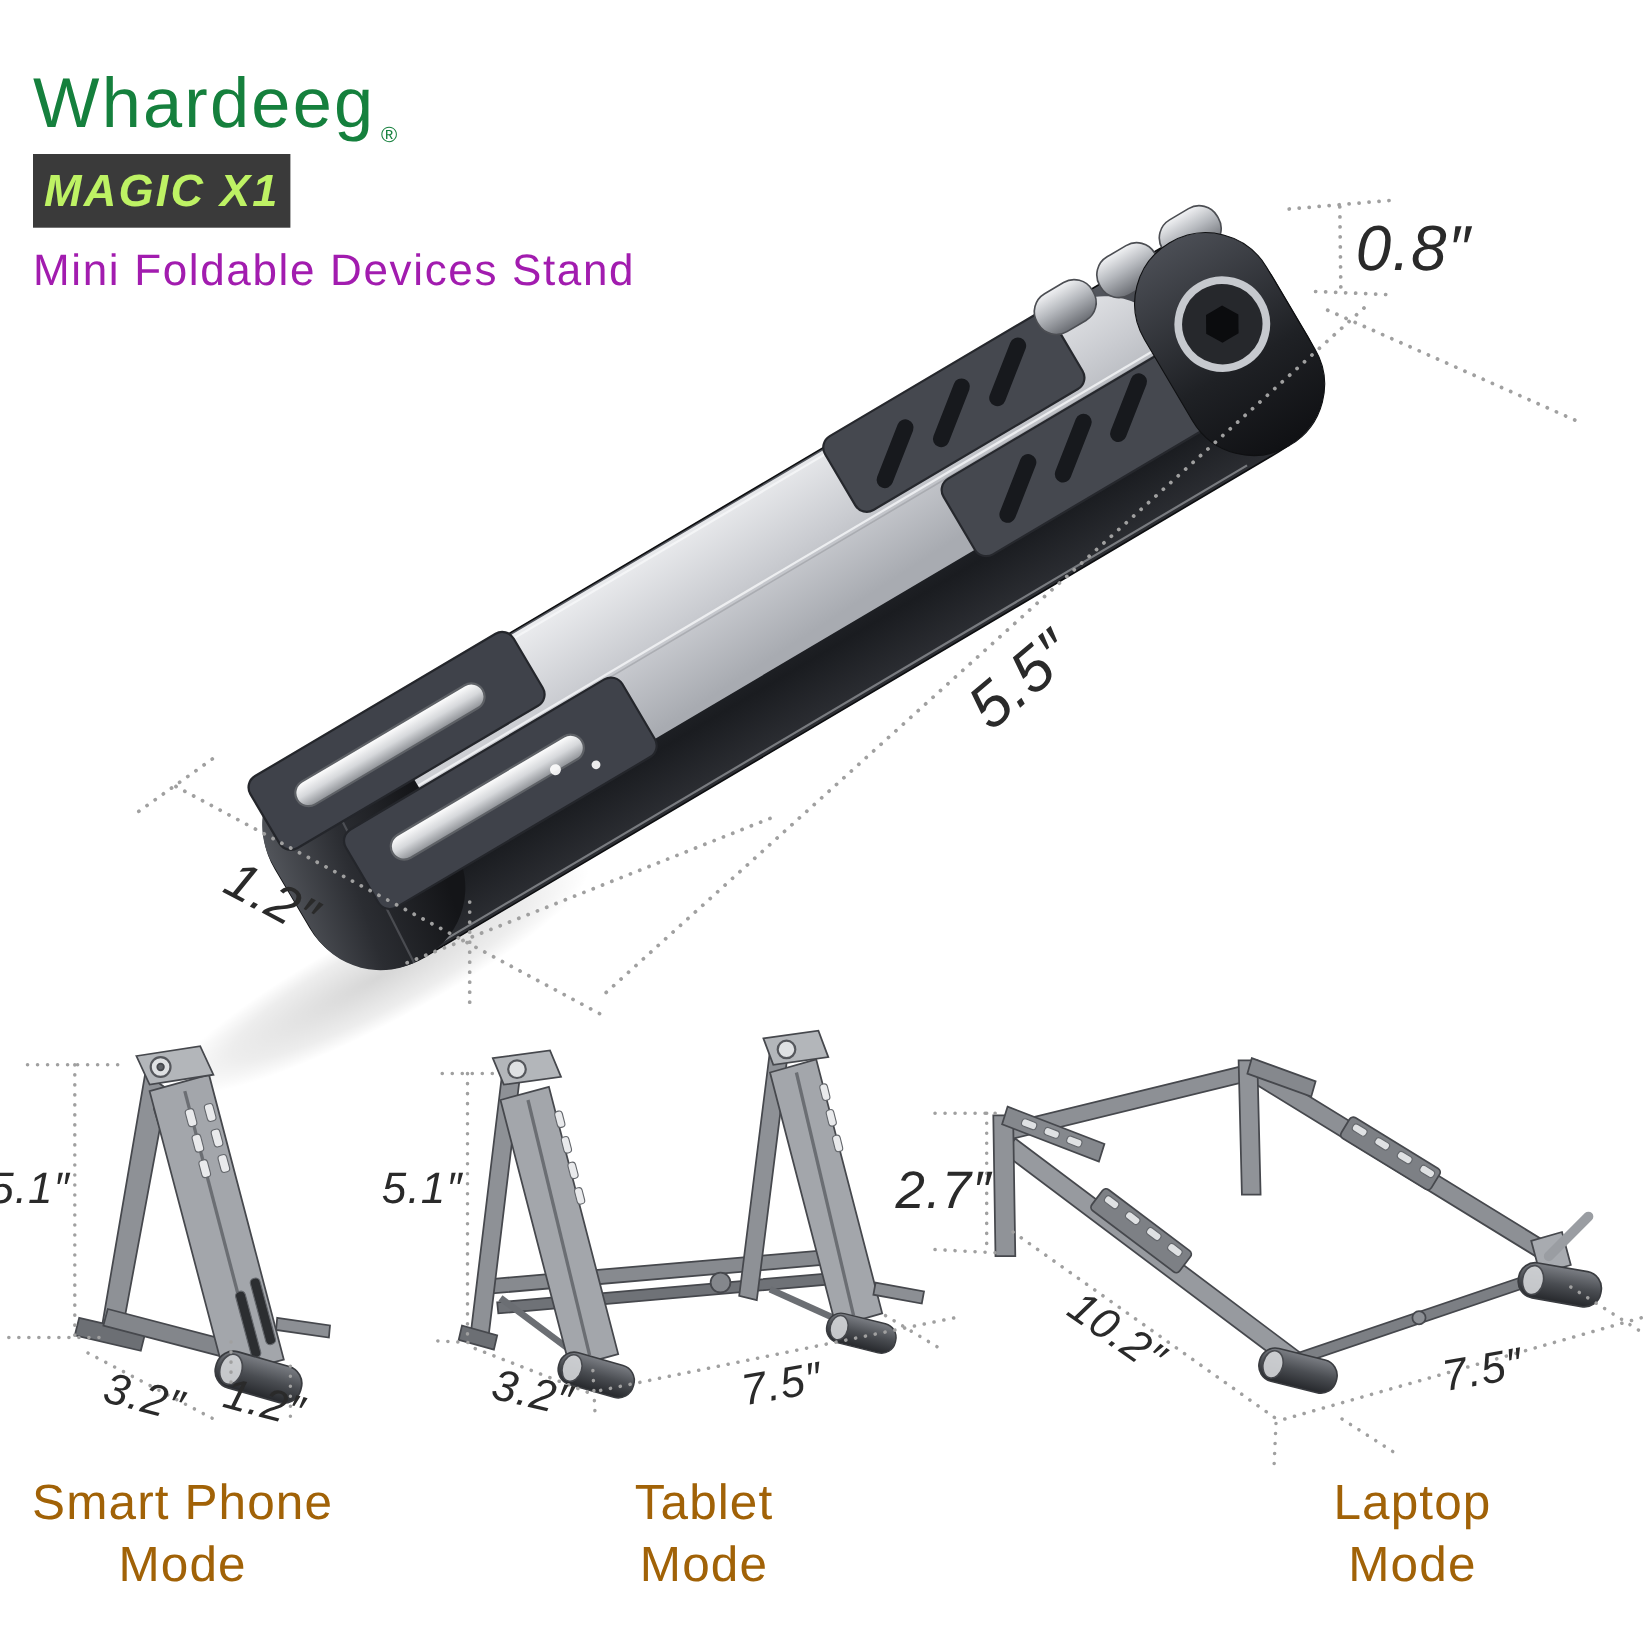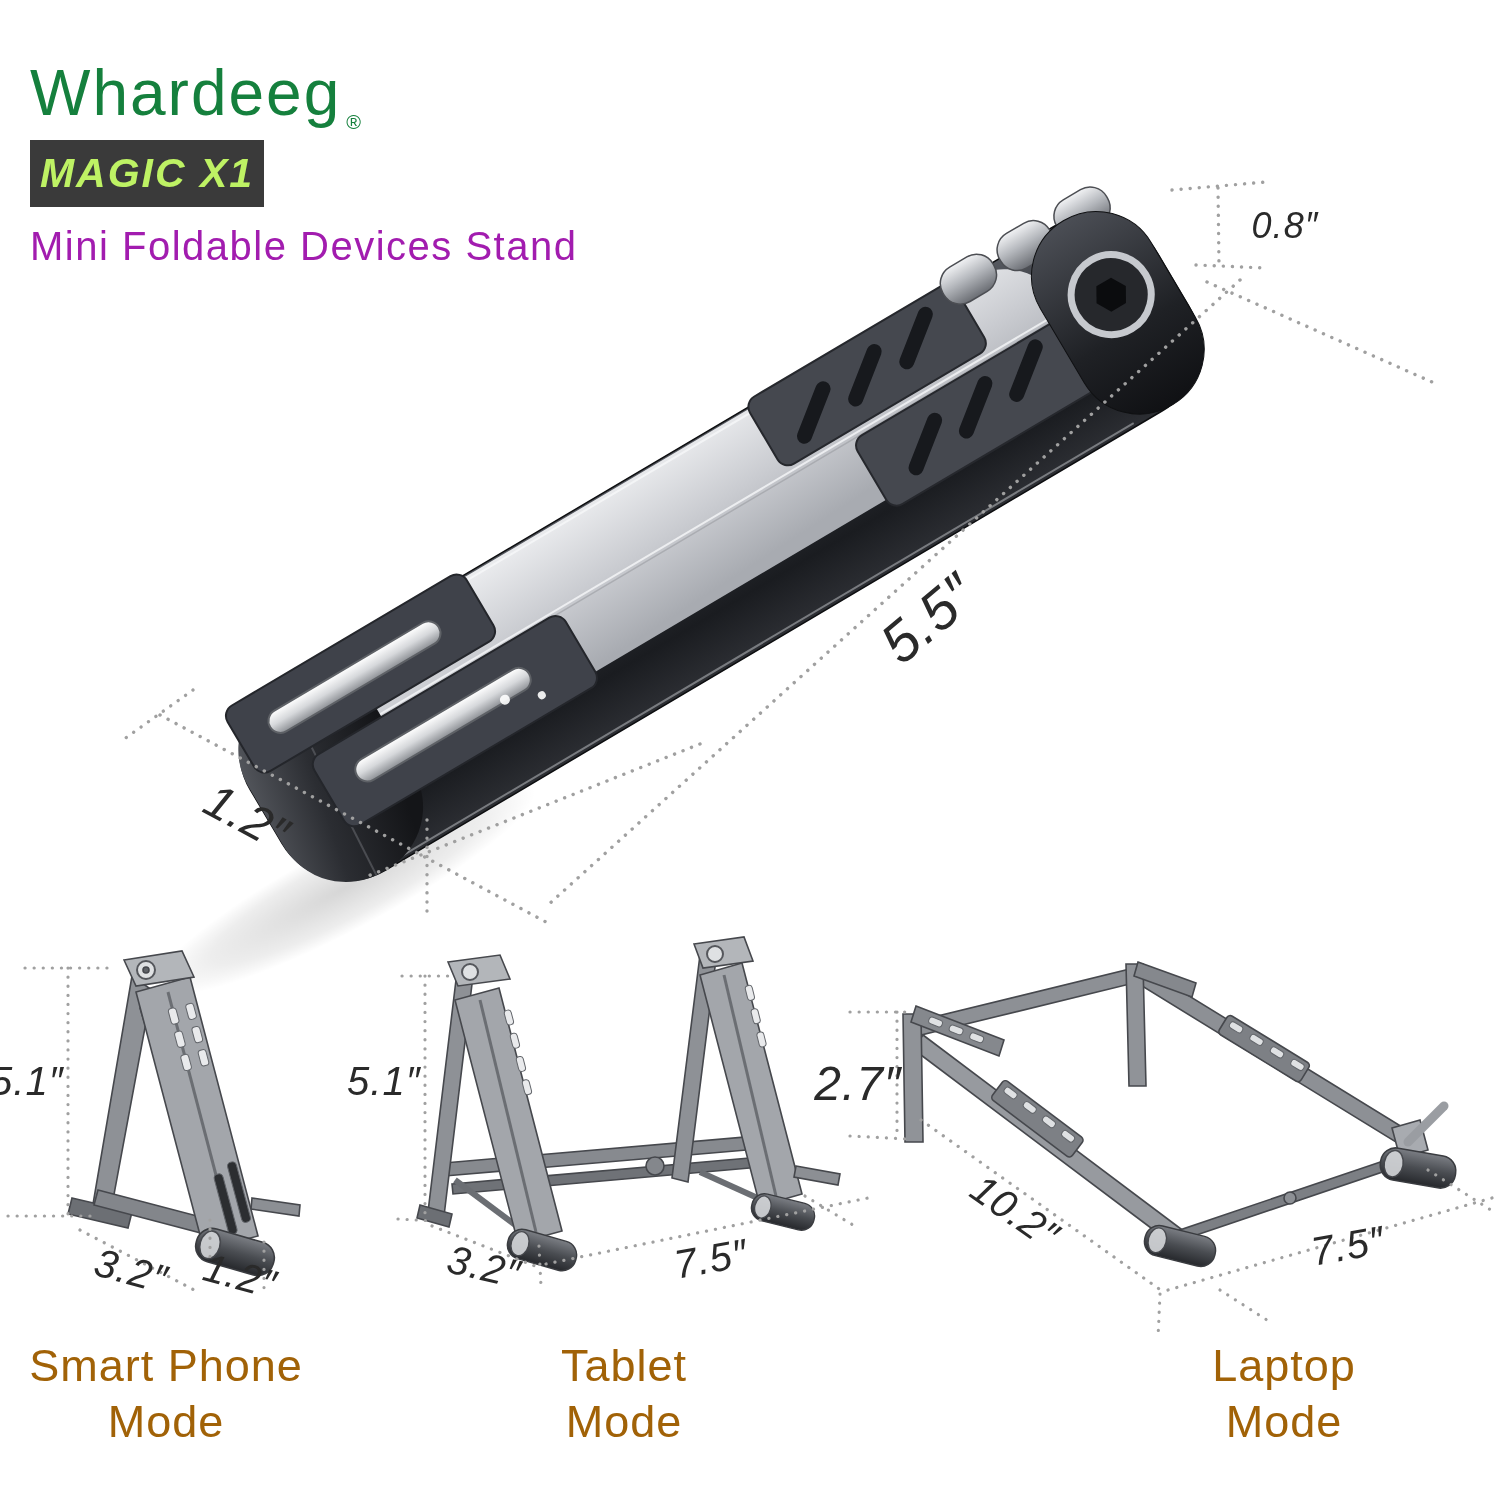--- a/index.html
+++ b/index.html
@@ -10,36 +10,36 @@
   .layer{position:absolute;left:0;top:0;}
   
   .logo{position:absolute;left:30px;top:56px;font-size:64px;font-weight:500;letter-spacing:2px;color:#15803d;white-space:nowrap;}
   .reg{font-size:20px;position:relative;top:14px;left:5px;font-weight:400;}
   .badge{position:absolute;left:30px;top:140px;width:234px;height:67px;background:#3a3a3a;color:#bef264;
          display:flex;align-items:center;justify-content:center;font-size:41px;font-weight:bold;font-style:italic;letter-spacing:2px;}
   .tagline{position:absolute;left:30px;top:224px;font-size:40px;letter-spacing:1.5px;color:#a21caf;white-space:nowrap;}
   
   .dim{position:absolute;font-style:italic;color:#2a2a2a;white-space:nowrap;letter-spacing:1px;
        transform:translate(-50%,-50%);}
-  .d-08 {left:1285px;top:226px;font-size:36px;}
+  .d-08 {left:1285px;top:226px;font-size:58px;}
   .d-55 {left:928px; top:618px;font-size:57px;transform:translate(-50%,-50%) rotate(-40deg);}
   .d-12m{left:247px; top:817px;font-size:48px;transform:translate(-50%,-50%) rotate(28deg);}
   .d-51a{left:27px;  top:1081px;font-size:40px;}
   .d-51b{left:384px; top:1081px;font-size:40px;}
   .d-27 {left:858px; top:1083px;font-size:48px;}
   .d-32a{left:131px; top:1271px;font-size:40px;transform:translate(-50%,-50%) rotate(15deg);}
   .d-12a{left:240px; top:1276px;font-size:40px;transform:translate(-50%,-50%) rotate(15deg);}
   .d-32b{left:484px; top:1267px;font-size:40px;transform:translate(-50%,-50%) rotate(13deg);}
   .d-75a{left:711px; top:1259px;font-size:40px;transform:translate(-50%,-50%) rotate(-10deg);}
   .d-102{left:1015px;top:1212px;font-size:40px;transform:translate(-50%,-50%) rotate(35deg);}
   .d-75b{left:1348px;top:1246px;font-size:40px;transform:translate(-50%,-50%) rotate(-10deg);}
   
   .mode-caption{position:absolute;top:1338px;transform:translateX(-50%);text-align:center;
                 font-size:45px;line-height:56px;color:#a16207;letter-spacing:1px;white-space:nowrap;}
-  .mc-phone{left:166px;} .mc-tablet{left:624px;} .mc-laptop{left:1284px;}
+  .mc-phone{left:166px;} .mc-tablet{left:640px;} .mc-laptop{left:1284px;}
 </style>
 </head>
 <body>
 
 <div class="canvas">
 
   <svg class="layer" width="1498" height="1498" viewBox="0 0 1498 1498">
     <defs>
       <linearGradient id="gFace" x1="0" y1="0" x2="0.25" y2="1">
         <stop offset="0" stop-color="#f0f1f3"></stop>

